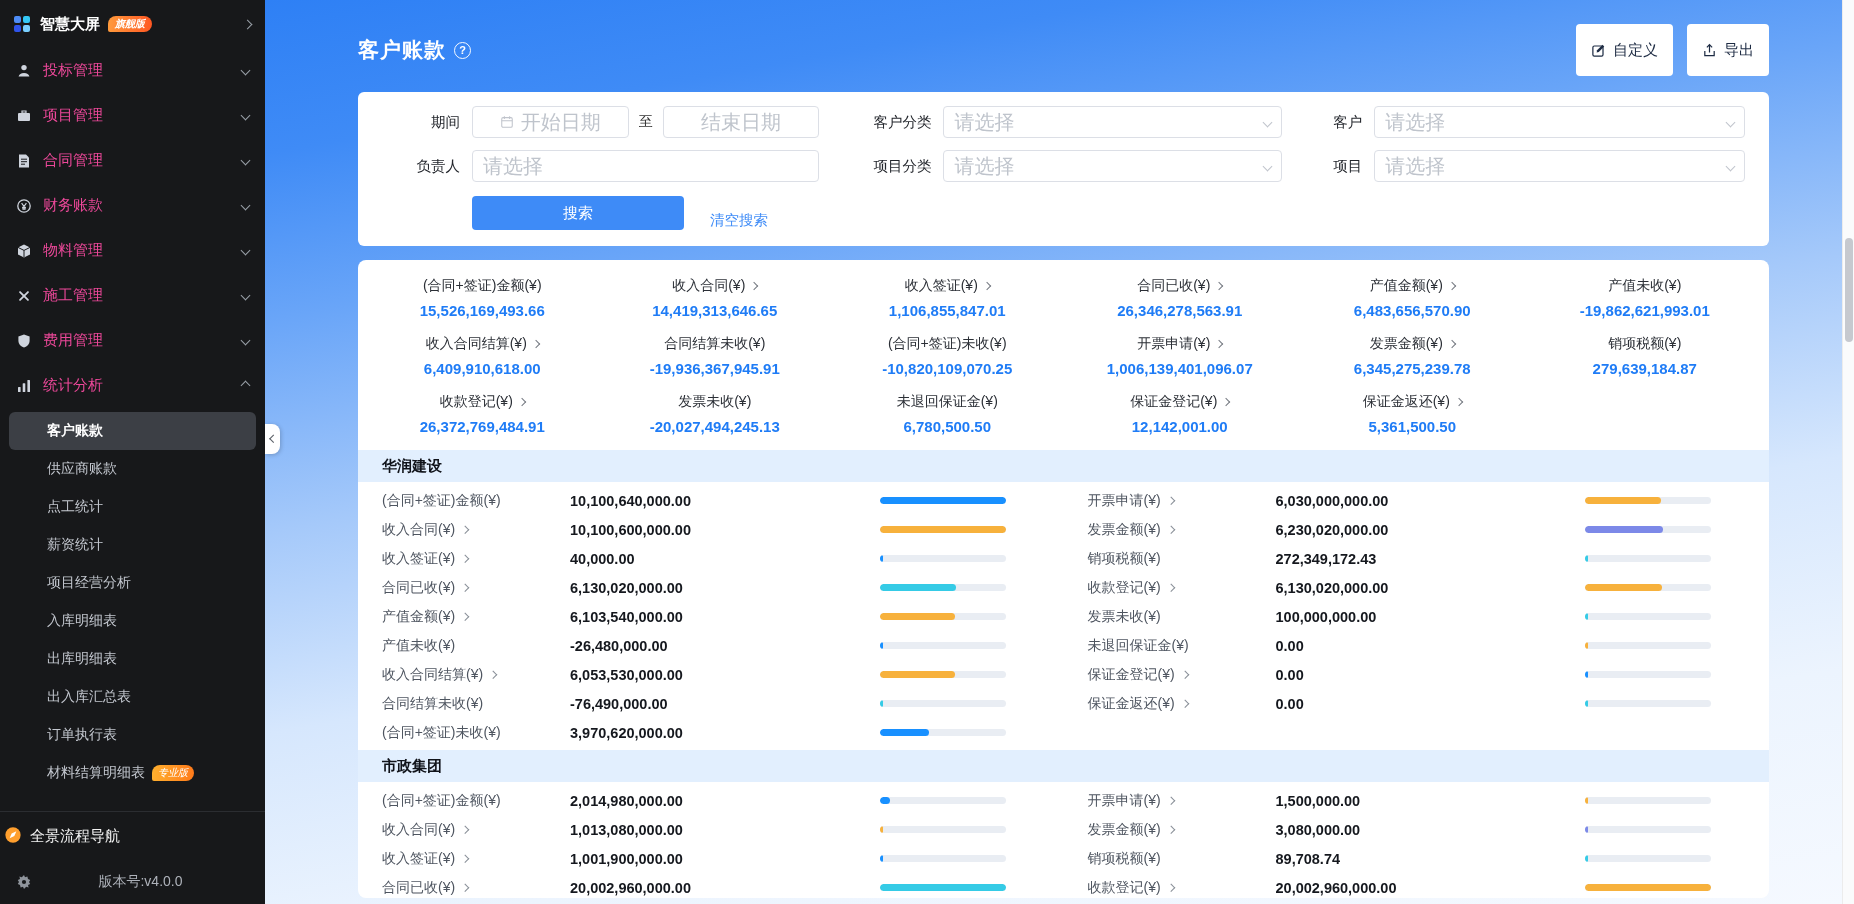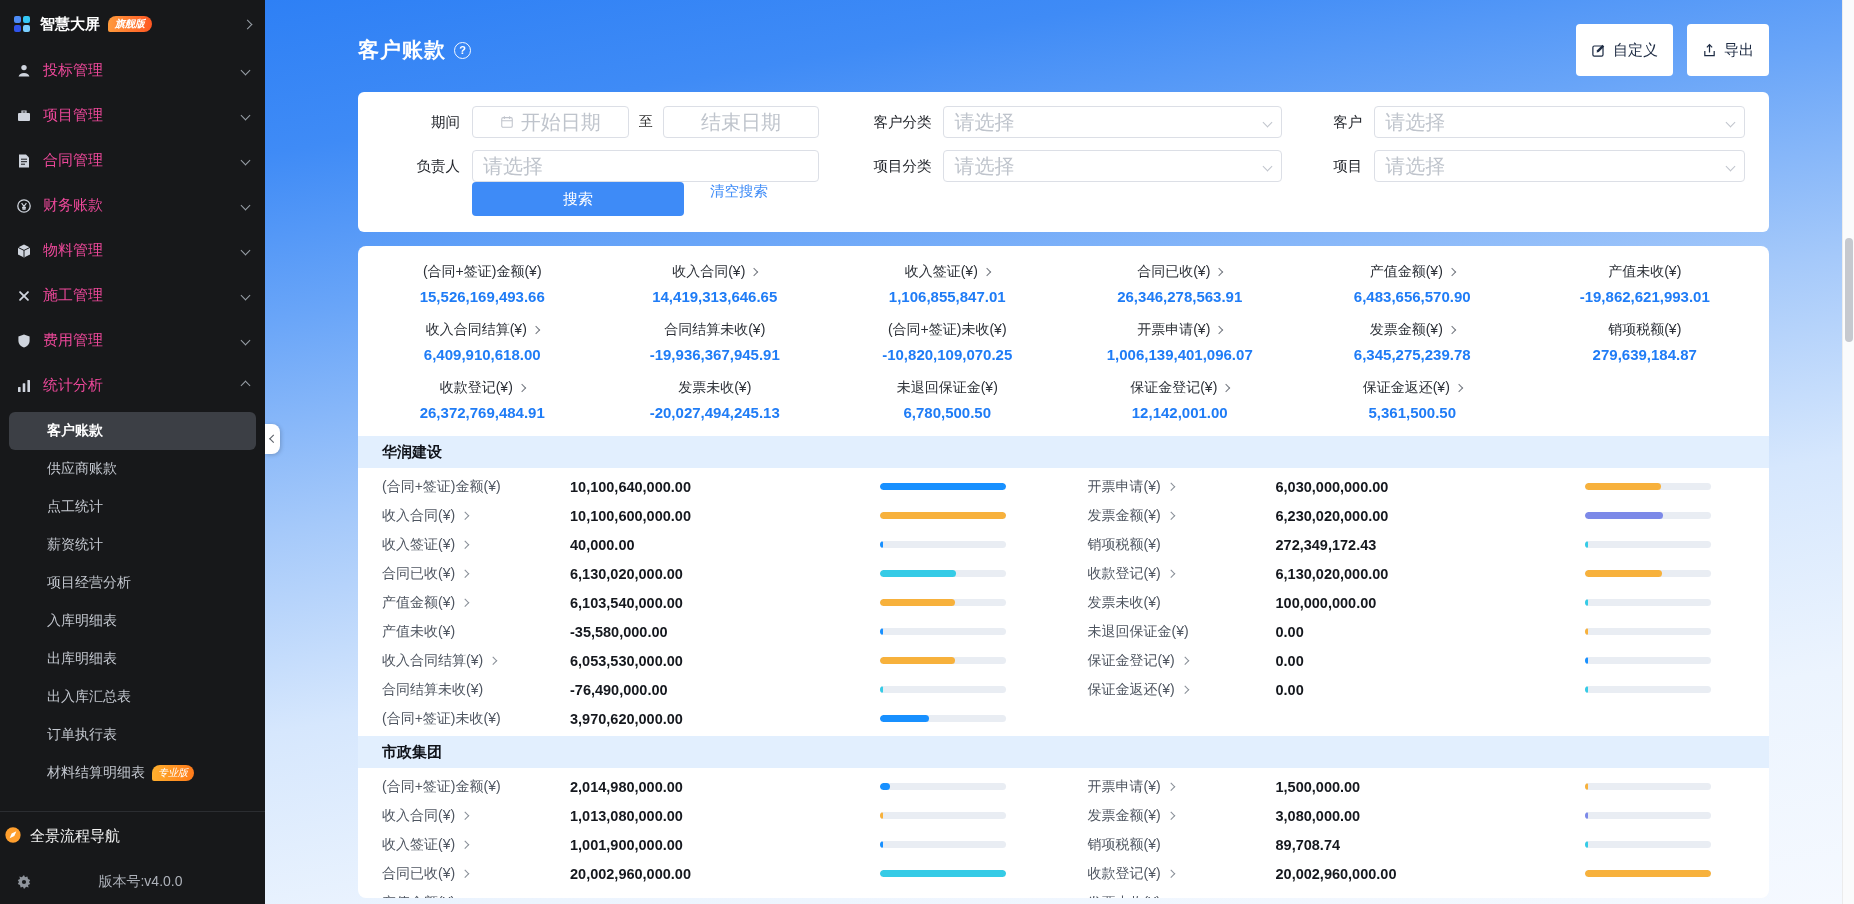--- a/index.html
+++ b/index.html
@@ -65,21 +65,21 @@
   .ctrl{height:32px;border:1px solid #dcdfe6;border-radius:4px;display:flex;align-items:center;padding:0 10px;font-size:20px;color:#bfc4cc;background:#fff;min-width:0}
   .ctrl .ph{color:#bfc4cc;white-space:nowrap;overflow:hidden}
   .date-box{flex:1;justify-content:center;gap:7px}
   .cal-ic{width:14px;height:14px;color:#c0c4cc;display:flex}
   .cal-ic svg{width:14px;height:14px}
   .to-sep{margin:0 10px;color:#333;font-size:14px;flex-shrink:0}
   .select{flex:1;justify-content:space-between}
   .select .chev{border-color:#c0c4cc}
   input.ctrl{flex:1;outline:none;color:#333;font-family:inherit}
   input.ctrl::placeholder{color:#bfc4cc}
-  .actions-row{display:flex;align-items:flex-start;padding-left:90px}
+  .actions-row{margin-top:14px;display:flex;align-items:flex-end;padding-left:90px}
   .search-btn{width:212px;height:34px;background:#3e8bf7;color:#fff;border:none;border-radius:4px;font-size:15px;cursor:pointer;font-family:inherit}
   .clear-link{margin-left:26px;color:#3e8bf7;font-size:14.5px;cursor:pointer;text-decoration:none}
 
   
   .data-card{margin-top:14px;border-radius:8px;flex:1;min-height:0;overflow:hidden;display:flex;flex-direction:column}
   .summary-grid{display:grid;grid-template-columns:repeat(6,1fr);padding:9px 8px 7px;flex-shrink:0}
   .sum-cell{padding:8px 6px;text-align:center}
   .sum-label{font-size:14px;color:#2b2f36;display:flex;justify-content:center;align-items:center;gap:6px;white-space:nowrap}
   .sum-label .chev{border-color:#737880;width:6px;height:6px}
   .sum-value{margin-top:7px;font-size:15px;font-weight:700;color:#1f7cf6}
@@ -498,21 +498,21 @@
                   </span>
                   <span class="r-value">6,103,540,000.00</span>
                   <span class="r-bar">
                     <i style="width: 60%; background: rgb(247, 177, 60);"></i>
                   </span>
                 </div>
                 <div class="acct-row">
                   <span class="r-label">
                     <span class="lt">产值未收(¥)</span>
                   </span>
-                  <span class="r-value">-35,580,000.00</span>
+                  <span class="r-value">-26,480,000.00</span>
                   <span class="r-bar">
                     <i style="width: 2%; background: rgb(24, 144, 255);"></i>
                   </span>
                 </div>
                 <div class="acct-row">
                   <span class="r-label">
                     <span class="lt">收入合同结算(¥)</span>
                     <span class="chev right sm"></span>
                   </span>
                   <span class="r-value">6,053,530,000.00</span>

